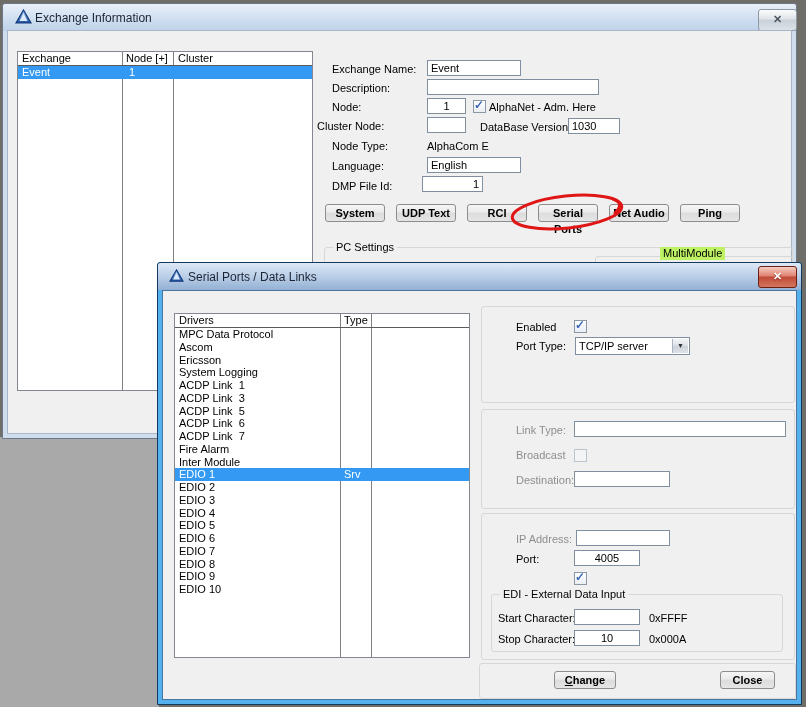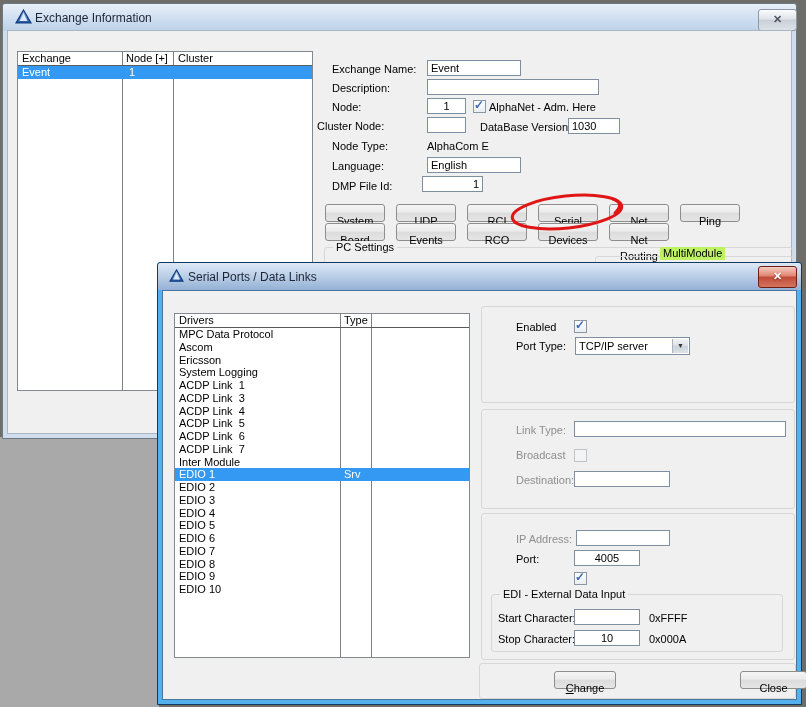--- a/index.html
+++ b/index.html
@@ -42,21 +42,21 @@
       height:13px;line-height:12px;white-space:nowrap;overflow:hidden;}
   .tf.center{text-align:center;}
   .tf.right{text-align:right;}
   .cb{position:absolute;width:11px;height:11px;background:linear-gradient(#fff,#e9eef4);
       border:1px solid #8a97a5;}
   .cb .mark{position:absolute;left:0px;top:-3px;font-size:12px;font-weight:bold;color:#3b67b5;}
   .cb.disabled{border-color:#bcc4cc;background:#f2f4f6;}
   .btn{position:absolute;height:18px;border:1px solid #8d8d8d;border-radius:3px;
        background:linear-gradient(180deg,#f5f5f5,#ebebeb 45%,#dcdcdc 50%,#e5e5e5);
        font-size:11px;line-height:16px;font-family:"Liberation Sans",sans-serif;
-       padding:8px;}
+       padding:0;font-weight:bold;}
   .groupbox{position:absolute;border:1px solid #d7d7d7;border-radius:3px;}
   .groupbox .gb-label{position:absolute;top:-7px;left:8px;background:#f0f0f0;padding:0 3px;
        line-height:13px;white-space:nowrap;}
   .dd{position:absolute;background:#fff;border:1px solid #7f8fa0;height:16px;line-height:16px;
       padding-left:3px;}
   .dd .dd-arrow{position:absolute;right:1px;top:1px;width:15px;height:14px;text-align:center;
       font-size:7px;line-height:14px;color:#333;border-left:1px solid #aab4c0;
       background:linear-gradient(180deg,#f2f3f5,#dfe3e8 45%,#ccd2da 50%,#dde2e8);}
 
   
@@ -147,28 +147,20 @@
 
     <div style="position:absolute;left:322px;top:200px;display:flex;gap:11px">
 
     <button class="btn" style="position:static;width:60px">System</button>
         <button class="btn" style="position:static;width:60px">UDP Text</button>
         <button class="btn" style="position:static;width:60px">RCI</button>
         <button class="btn" style="position:static;width:60px">Serial Ports</button>
         <button class="btn" style="position:static;width:60px">Net Audio</button>
         <button class="btn" style="position:static;width:60px">Ping</button>
       </div>
-    <div style="position:absolute;left:322px;top:219px;display:flex;gap:11px">
-
-    <button class="btn" style="position:static;width:60px">Board</button>
-        <button class="btn" style="position:static;width:60px">Events</button>
-        <button class="btn" style="position:static;width:60px">RCO</button>
-        <button class="btn" style="position:static;width:60px">Devices</button>
-        <button class="btn" style="position:static;width:60px">Net Routing</button>
-      </div>
 
     <div class="groupbox" style="left:321px;top:243px;width:467px;height:40px">
       <span class="gb-label">PC Settings</span>
     </div>
     <div class="groupbox" style="left:592px;top:252px;width:196px;height:30px"></div>
     <span class="lbl" style="left:657px;top:243px;background:#bef264;padding:0 3px">MultiModule</span>
   </div>
 
   <svg class="ann-svg" style="left:503px;top:185px" width="134" height="54" viewBox="0 0 134 54">
     <ellipse cx="64" cy="27" rx="55" ry="16" fill="none" stroke="#e01616" stroke-width="3" transform="rotate(-6 64 27)" stroke-linecap="round"></ellipse>
@@ -222,40 +214,40 @@
             <span class="c1">ACDP Link  1</span>
             <span style="left:169px"></span>
           </div>
 
 
           <div class="lv-row">
             <span class="c1">ACDP Link  3</span>
             <span style="left:169px"></span>
           </div>
 
-          <div class="lv-row">
-            <span class="c1">ACDP Link  4</span>
-            <span style="left:169px"></span>
-          </div>
 
           <div class="lv-row">
             <span class="c1">ACDP Link  5</span>
             <span style="left:169px"></span>
           </div>
 
           <div class="lv-row">
             <span class="c1">ACDP Link  6</span>
             <span style="left:169px"></span>
           </div>
 
           <div class="lv-row">
             <span class="c1">ACDP Link  7</span>
             <span style="left:169px"></span>
           </div>
 
+          <div class="lv-row">
+            <span class="c1">Fire Alarm</span>
+            <span style="left:169px"></span>
+          </div>
 
           <div class="lv-row">
             <span class="c1">Inter Module</span>
             <span style="left:169px"></span>
           </div>
 
           <div class="lv-row selected">
             <span class="c1">EDIO 1</span>
             <span style="left:169px">Srv</span>
           </div>
@@ -341,15 +333,15 @@
     </div>
     <span class="lbl" style="left:340px;top:349px">Start Character:</span>
     <div class="tf" style="left:416px;top:346px;width:58px"></div>
     <span class="lbl" style="left:491px;top:349px">0xFFFF</span>
     <span class="lbl" style="left:340px;top:370px">Stop Character:</span>
     <div class="tf center" style="left:416px;top:367px;width:58px">10</div>
     <span class="lbl" style="left:491px;top:370px">0x000A</span>
 
     <div class="groupbox" style="left:321px;top:400px;width:315px;height:34px"></div>
     <button class="btn" style="left:396px;top:408px;width:62px"><span class="u">C</span><span>hange</span></button>
-    <button class="btn" style="left:582px;top:408px;width:67px">Close</button>
+    <button class="btn" style="left:562px;top:408px;width:55px">Close</button>
   </div>
 </div>
 
 </body></html>

